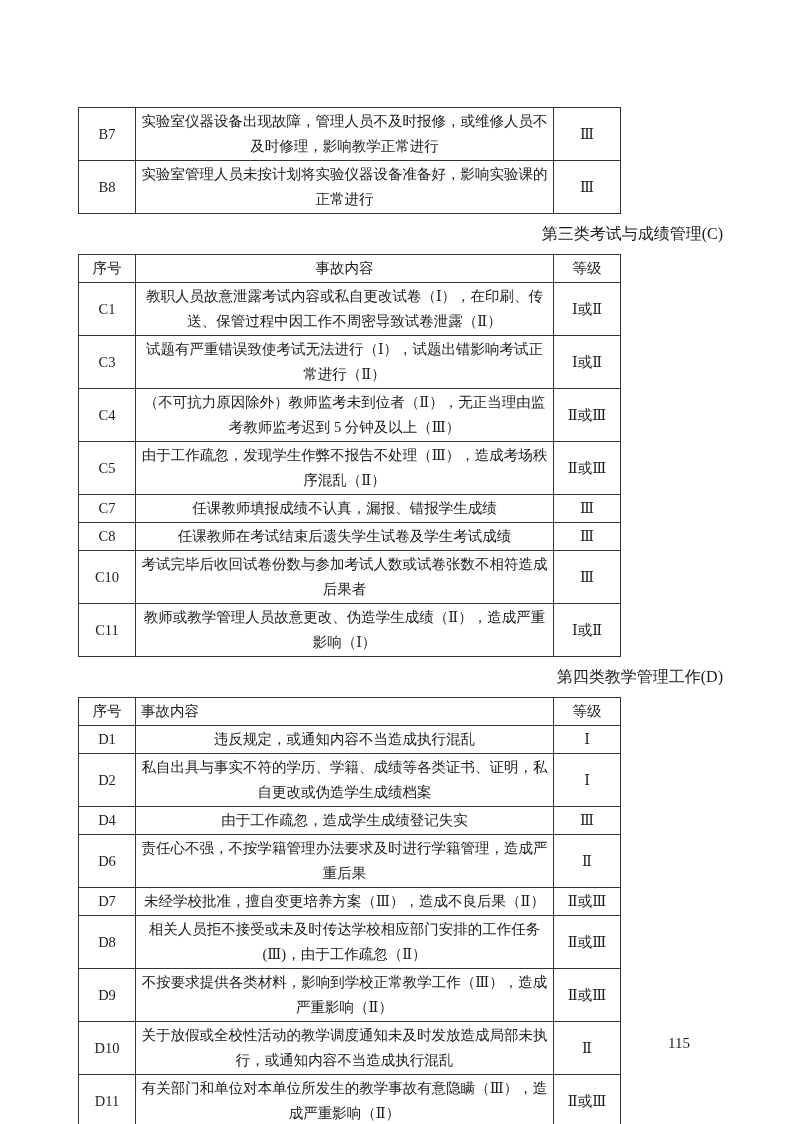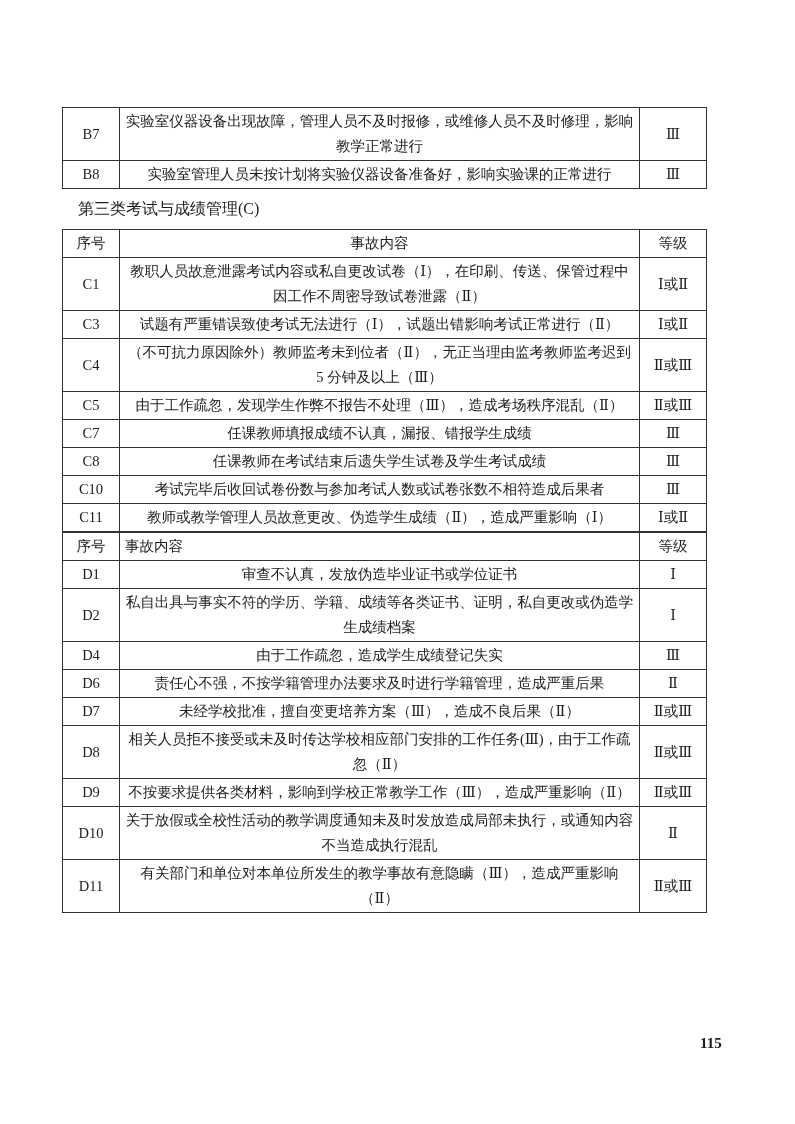--- a/index.html
+++ b/index.html
@@ -13,54 +13,53 @@
     height: 1124px;
     background: #ffffff;
     margin: 0 auto;
     font-family: "Liberation Serif", "DejaVu Serif", serif;
     color: #1c1c1c;
     overflow: hidden;
   }
   table.acc-table {
     border-collapse: collapse;
     table-layout: fixed;
-    width: 645px;
-    margin-left: 62px;
+    width: 543px;
+    margin-left: 78px;
   }
   table.acc-table th,
   table.acc-table td {
     border: 1px solid #333333;
     font-size: 14.5px;
     line-height: 25px;
     padding: 1px 5px;
     font-weight: normal;
     vertical-align: middle;
     word-break: break-all;
   }
   .col-id    { width: 46px;  text-align: center; font-size: 13px; }
   .col-grade { width: 56px;  text-align: center; }
   .col-content { text-align: center; }
   table.table-c thead th.col-content { text-align: center; }
   table.table-d thead th.col-content { text-align: left; }
   table.table-b { margin-top: 107px; }
   .section-title {
     font-size: 16px;
     font-weight: normal;
-    text-align: left;
+    text-align: right;
     margin: 10px 0 9px 0;
     width: 645px;
     margin-left: 78px;
   }
   .page-number {
     position: absolute;
-    left: 700px;
+    left: 668px;
     top: 1035px;
     font-size: 15px;
     color: #1c1c1c;
-    font-weight: bold;
   }
 </style>
 </head>
 <body>
 
 <div class="page">
 
   <table class="acc-table table-b">
     <tbody>
         <tr>
@@ -123,33 +122,34 @@
           <td class="col-grade">Ⅲ</td>
         </tr>
         <tr>
           <td class="col-id">C11</td>
           <td class="col-content">教师或教学管理人员故意更改、伪造学生成绩（Ⅱ），造成严重影响（Ⅰ）</td>
           <td class="col-grade">Ⅰ或Ⅱ</td>
         </tr>
       </tbody>
   </table>
 
+  <h2 class="section-title">第四类教学管理工作(D)</h2>
 
   <table class="acc-table table-d">
     <thead>
       <tr>
         <th class="col-id">序号</th>
         <th class="col-content">事故内容</th>
         <th class="col-grade">等级</th>
       </tr>
     </thead>
     <tbody>
         <tr>
           <td class="col-id">D1</td>
-          <td class="col-content">审查不认真，发放伪造毕业证书或学位证书</td>
+          <td class="col-content">违反规定，或通知内容不当造成执行混乱</td>
           <td class="col-grade">Ⅰ</td>
         </tr>
         <tr>
           <td class="col-id">D2</td>
           <td class="col-content">私自出具与事实不符的学历、学籍、成绩等各类证书、证明，私自更改或伪造学生成绩档案</td>
           <td class="col-grade">Ⅰ</td>
         </tr>
         <tr>
           <td class="col-id">D4</td>
           <td class="col-content">由于工作疏忽，造成学生成绩登记失实</td>

